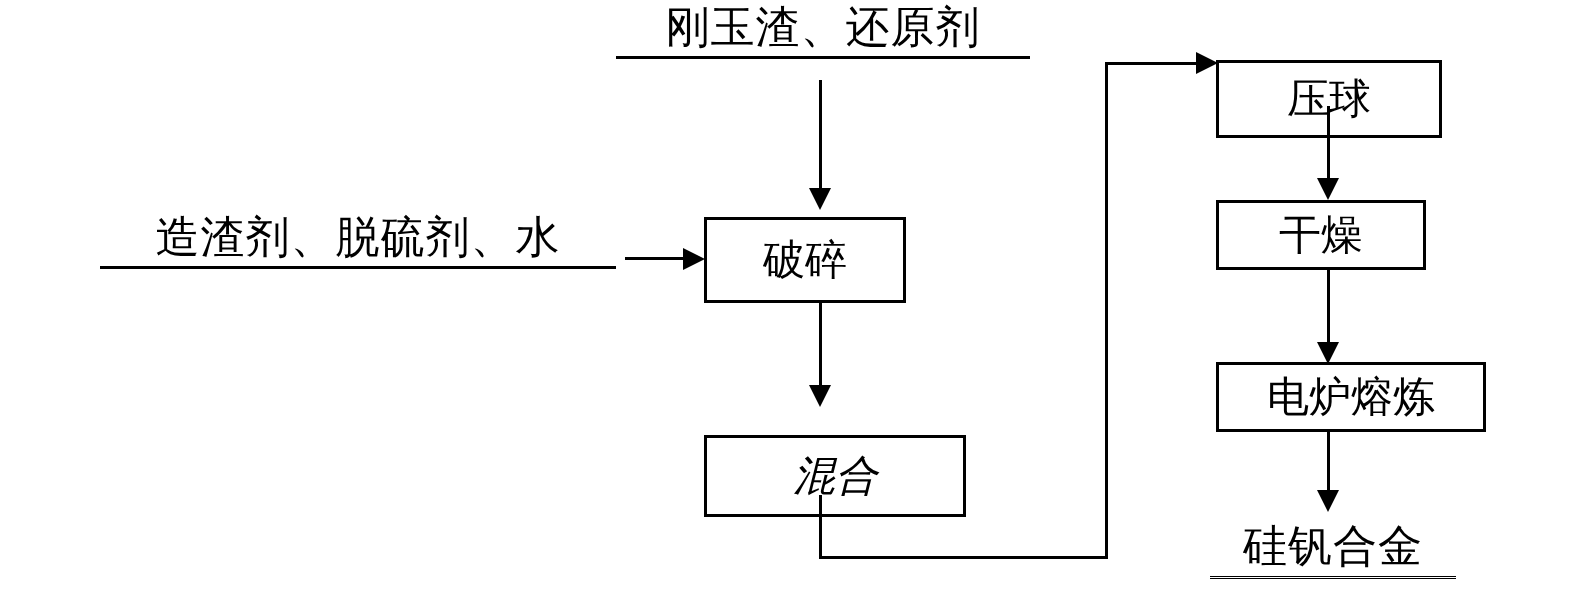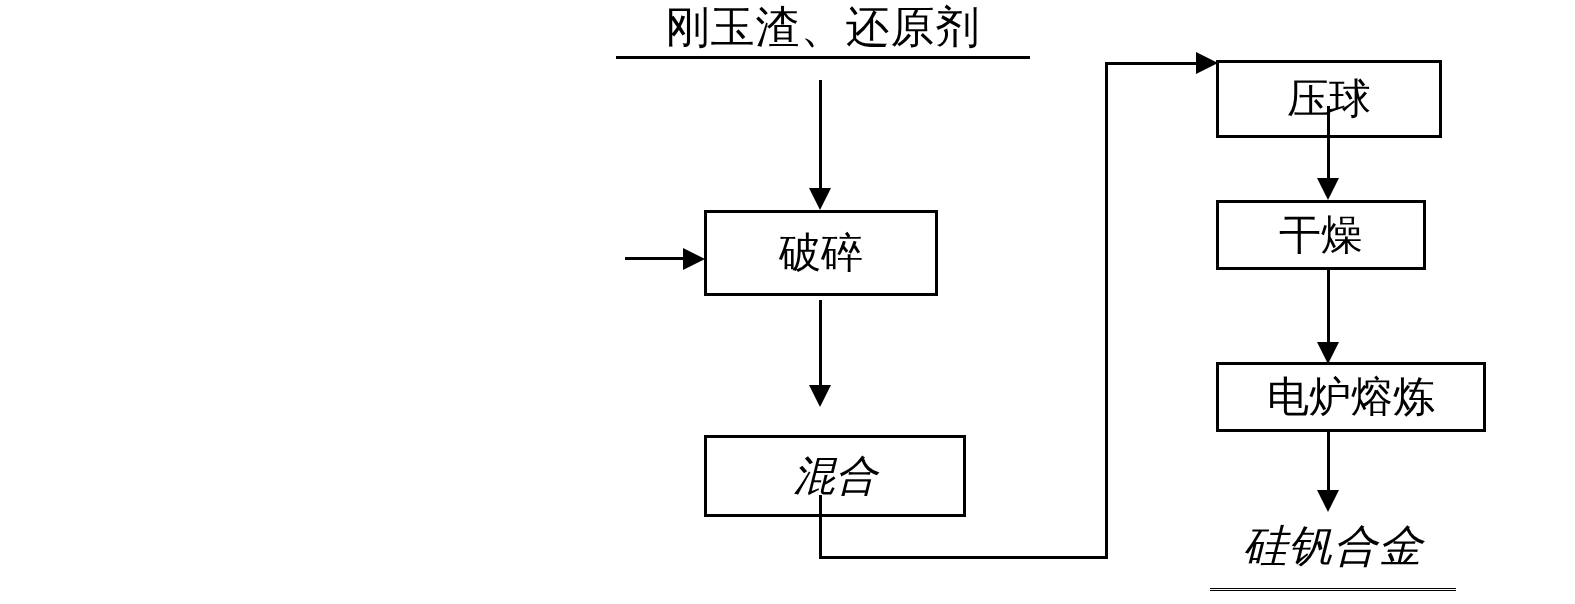--- a/index.html
+++ b/index.html
@@ -22,22 +22,21 @@
     font-size: 44px;
     line-height: 1;
     letter-spacing: 1px;
   }
   .underline-label {
     border-bottom: 3px solid #000;
     padding-bottom: 6px;
   }
   .double-underline-label {
     border-bottom: 3px double #000;
-    padding-bottom: 19px;
-    font-style: italic;
+    padding-bottom: 7px;
   }
   .node {
     position: absolute;
     border: 3px solid #000;
     background: #ffffff;
     display: flex;
     align-items: center;
     justify-content: center;
     font-size: 42px;
     line-height: 1;
@@ -70,25 +69,26 @@
 </head>
 <body>
 
 <div id="canvas">
 
   <div class="label underline-label" style="left: 616px; top: 6px; width: 414px; text-align: center;">刚玉渣、还原剂</div>
 
   <div class="line vline" style="left: 819px; top: 80px; height: 110px;"></div>
   <div class="arrow-down" style="left: 809px; top: 188px;"></div>
 
+  <div class="label underline-label" style="left: 100px; top: 216px; width: 516px; text-align: center;">造渣剂、脱硫剂、水</div>
 
   <div class="line hline" style="left: 625px; top: 257px; width: 60px;"></div>
   <div class="arrow-right" style="left: 683px; top: 248px;"></div>
 
-  <div class="node" style="left: 704px; top: 210px; width: 234px; height: 86px;">破碎</div>
+  <div class="node" style="left: 704px; top: 217px; width: 202px; height: 86px;">破碎</div>
 
   <div class="line vline" style="left: 819px; top: 300px; height: 88px;"></div>
   <div class="arrow-down" style="left: 809px; top: 385px;"></div>
 
   <div class="node" style="left: 704px; top: 435px; width: 262px; height: 82px; font-style: italic;">混合</div>
 
   <div class="line vline" style="left: 819px; top: 495px; height: 64px;"></div>
   <div class="line hline" style="left: 819px; top: 556px; width: 289px;"></div>
   <div class="line vline" style="left: 1105px; top: 62px; height: 497px;"></div>
   <div class="line hline" style="left: 1105px; top: 62px; width: 105px;"></div>

